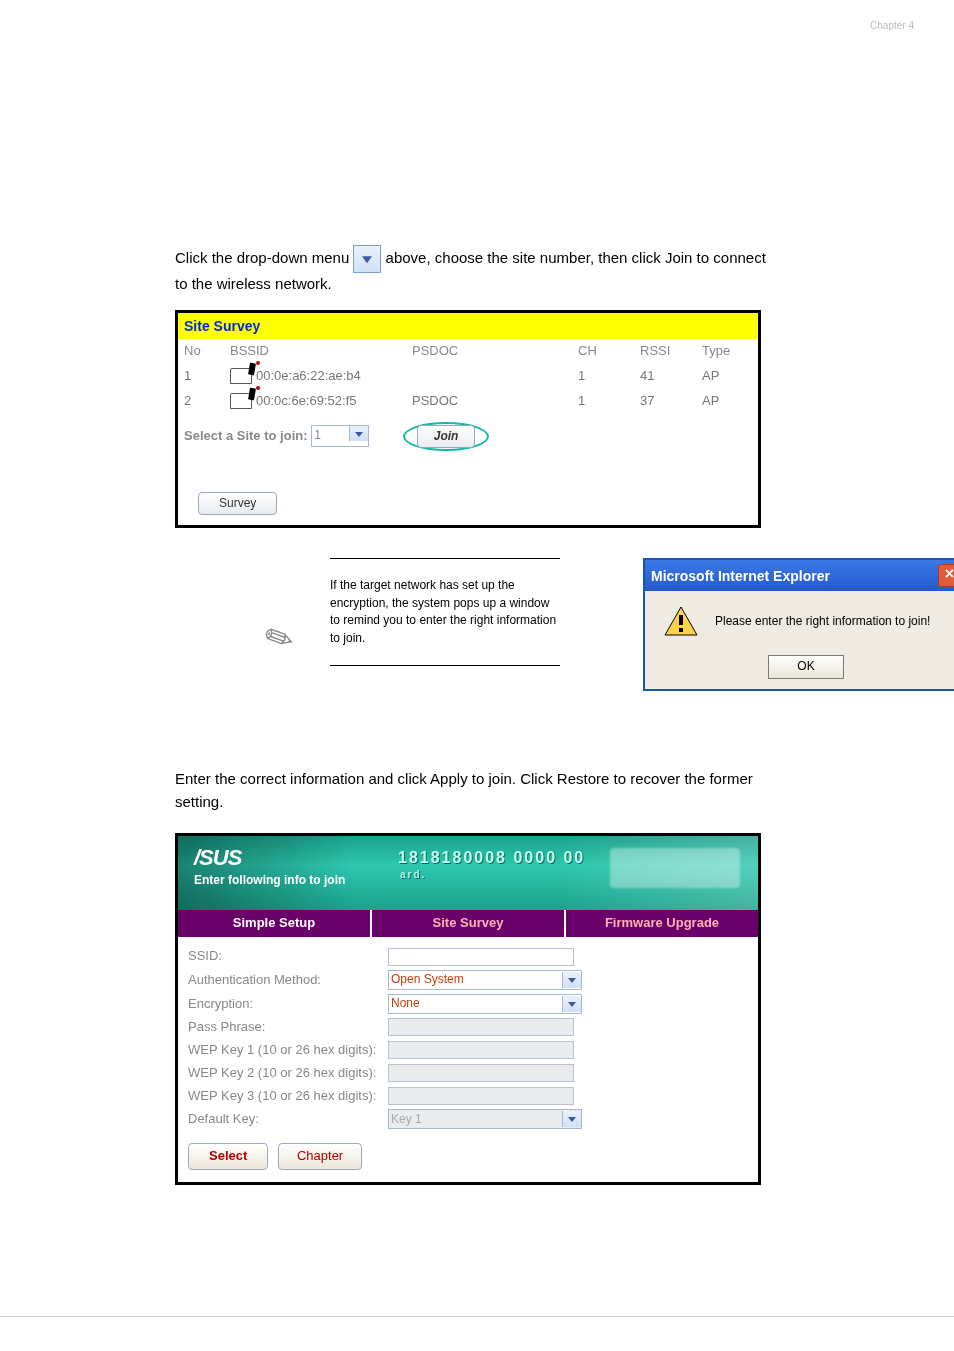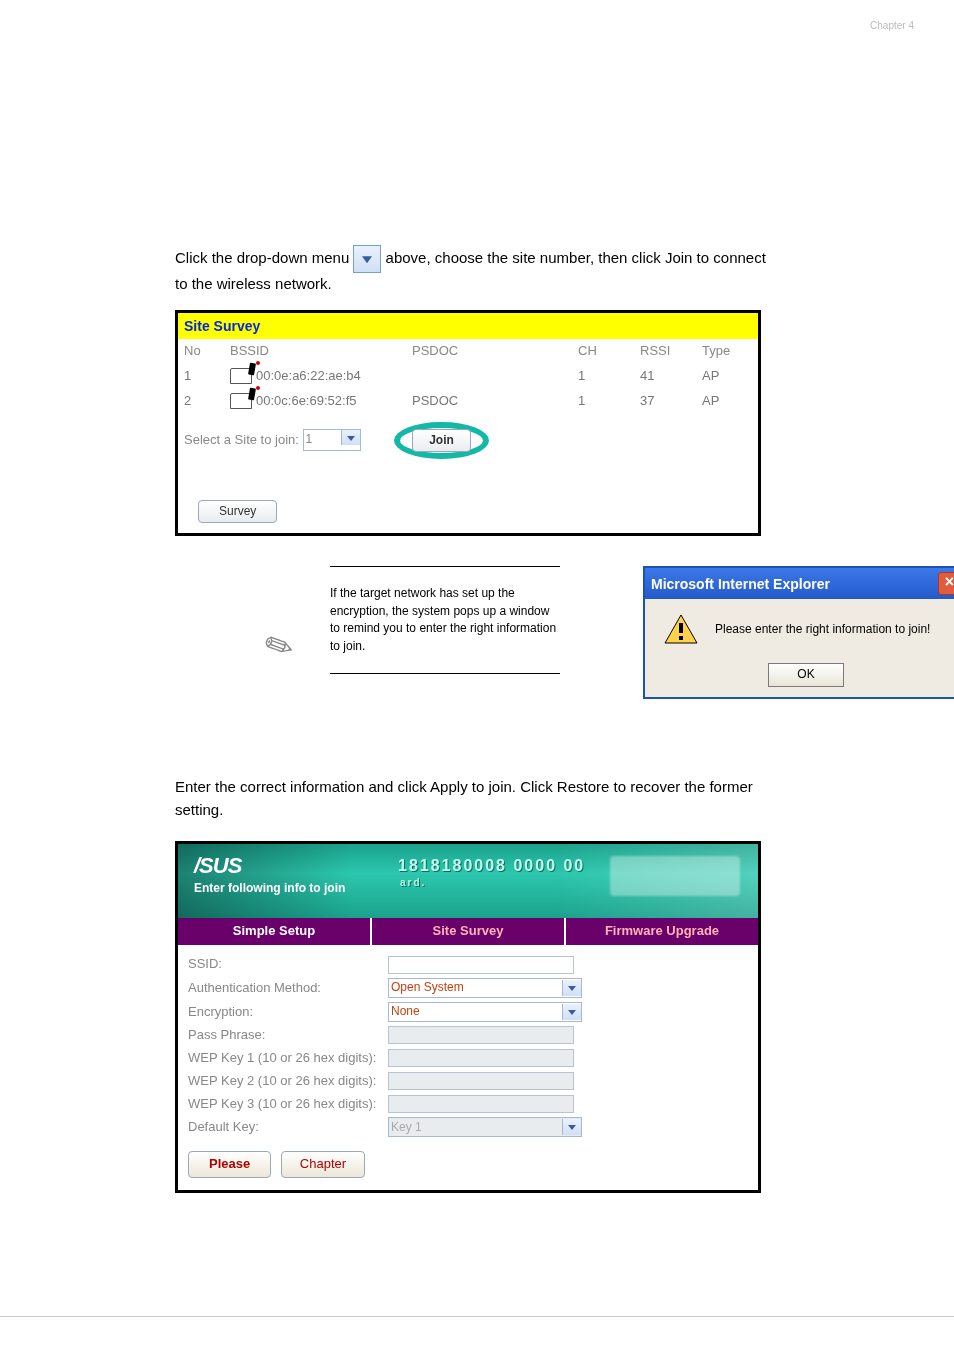--- a/index.html
+++ b/index.html
@@ -92,21 +92,21 @@
     right:-9px; top:-8px;
     width:4px;height:4px;
     border-radius:50%;
     background:#cc0000;
   }
   .site-controls {
     padding: 8px 6px 4px 6px;
     font-size: 13px;
     color: #888;
   }
-  .site-controls .sel-label { font-weight: normal; }
+  .site-controls .sel-label { font-weight: bold; }
   .sel-box {
     display:inline-block;
     border:1px solid #a6b8d4;
     background:#fff;
     font-size:12px;
     padding:1px 2px;
     width: 52px;
     vertical-align:middle;
     position:relative;
   }
@@ -121,24 +121,25 @@
   .sel-box .dd::after {
     content:"";
     position:absolute;left:50%;top:50%;
     transform:translate(-50%,-40%);
     border-left:4px solid transparent;
     border-right:4px solid transparent;
     border-top:5px solid #3a5aa6;
   }
   .oval {
     display:inline-block;
-    border:6px solid #14b8a6;
+    border:2px solid #14b8a6;
     border-radius:50%/50%;
     padding:1px 12px;
     margin-left:30px;
+    font-style:italic;
   }
   .btn-xp {
     display:inline-block;
     border:1px solid #9aa7bd;
     background:linear-gradient(#fff,#e9ecef);
     border-radius:4px;
     padding:2px 16px;
     font-size:12px;
     font-weight:bold;
     color:#333;
@@ -537,21 +538,21 @@
         <div class="form-row">
           <div class="lab">Default Key:</div>
           <div class="inp">
             <div class="selfield disabled">
               <span>Key 1</span>
               <span class="dd"></span>
             </div>
           </div>
         </div>
         <div>
-          <span class="btn-apply">Please</span>
+          <span class="btn-apply">Select</span>
           <span class="btn-restore">Chapter</span>
         </div>
       </div>
     </div>
 
   </div>
 
   <div class="footer">
     <div class="inner">
       <span></span>

